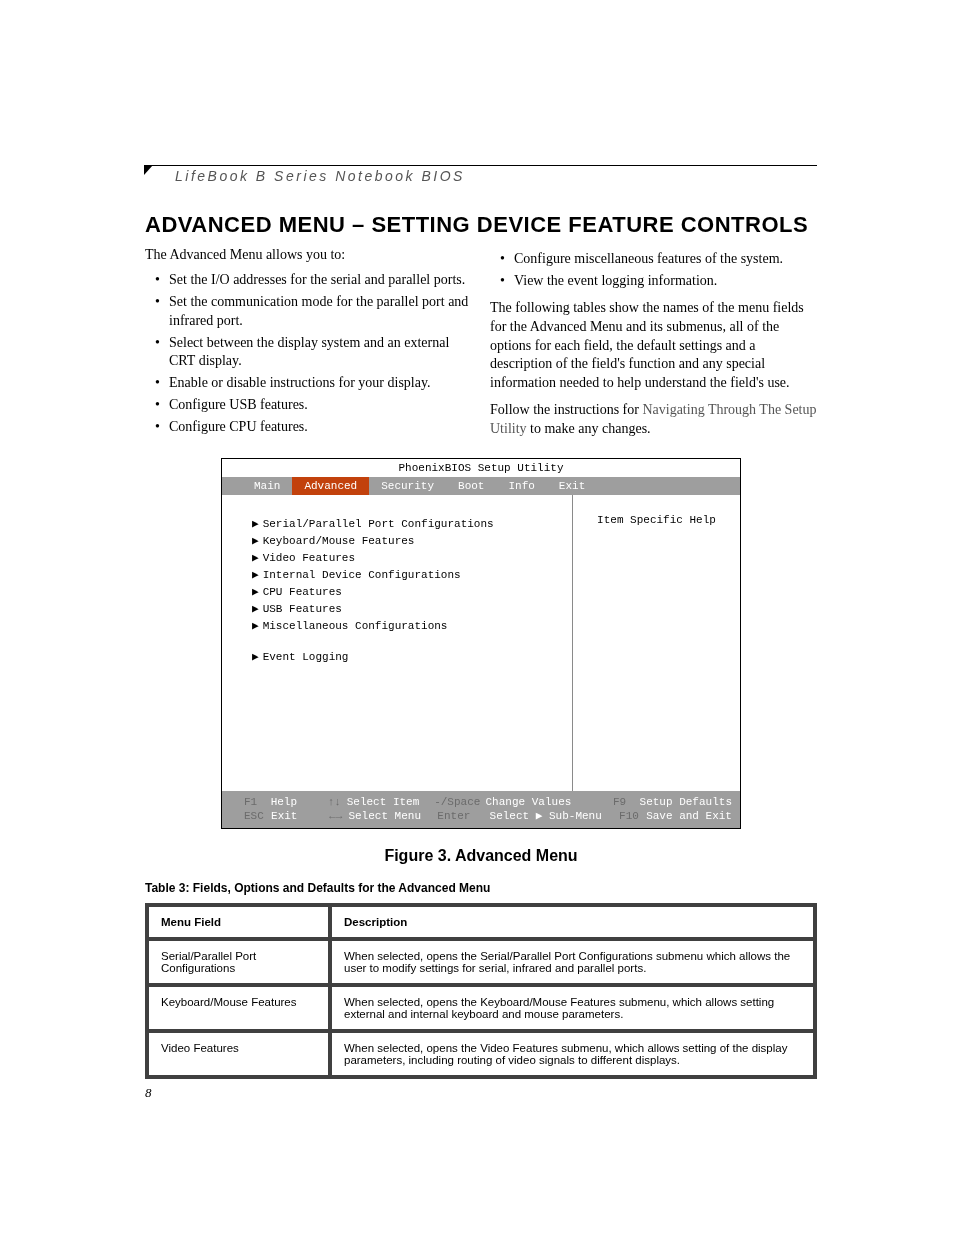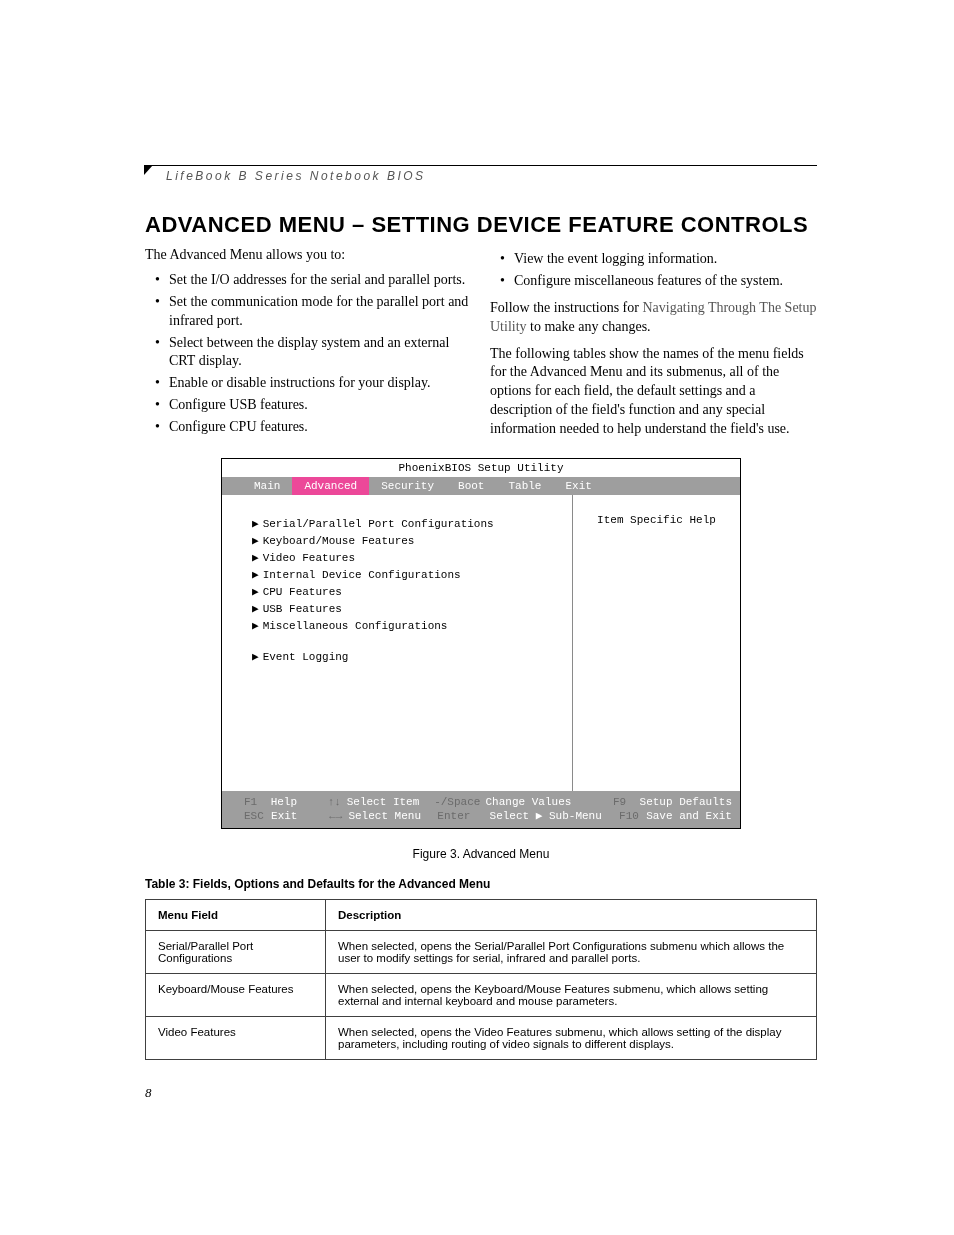--- a/index.html
+++ b/index.html
@@ -28,24 +28,24 @@
     position: absolute;
     left: -1px;
     top: -1px;
     width: 0;
     height: 0;
     border-top: 10px solid #000;
     border-right: 9px solid transparent;
   }
   .running-head .rh-text {
     font-family: Verdana, Geneva, sans-serif;
-    font-size: 12px;
+    font-size: 14px;
     letter-spacing: 2.5px;
     color: #555;
-    margin-left: 21px;
+    margin-left: 30px;
     padding-top: 2px;
     font-style: italic;
   }
   h1.title {
     font-family: 'Segoe UI Semibold', 'Arial', sans-serif;
     font-weight: 600;
     font-size: 22px;
     letter-spacing: 0.5px;
     margin: 0 0 8px 0;
   }
@@ -81,21 +81,21 @@
   .bios {
     border: 1px solid #000;
     font-family: 'Courier New', monospace;
     font-size: 11px;
     line-height: 14px;
     background: #fff;
   }
   .bios-title { text-align: center; padding: 2px 0; }
   .bios-tabs { display: flex; background: #9e9e9e; color: #fff; align-items: flex-end; }
   .bios-tab { padding: 2px 12px; }
-  .bios-tab.selected { background: #ec4899; }
+  .bios-tab.selected { background: #c2410c; }
   .bios-body { display: flex; height: 296px; }
   .bios-list {
     width: 320px;
     padding: 22px 0 0 30px;
     border-right: 1px solid #8a8a8a;
   }
   .bios-item { margin: 0 0 3px 0; }
   .bios-item .tri {
     display: inline-block;
     margin-right: 4px;
@@ -104,38 +104,38 @@
   .bios-help { flex: 1; padding: 18px 14px 16px 14px; }
   .bios-help-title { text-align: center; margin-bottom: 18px; }
   .bios-footer { background: #9e9e9e; color: #fff; padding: 4px 8px 5px 8px; }
   .bf-row { display: flex; margin-left: 14px; }
   .bf-row > span { white-space: pre; }
   .lp { color: #6b6b6b; }
 
   .fig-caption {
     text-align: center;
     font-family: Verdana, Geneva, sans-serif;
-    font-size: 12px;
-    font-weight: normal;
+    font-size: 16px;
+    font-weight: bold;
     margin: 18px 0 16px 0;
   }
   .table-title {
     font-family: Verdana, Geneva, sans-serif;
     font-size: 12px;
     font-weight: bold;
     margin: 0 0 8px 0;
   }
   table.desc {
     width: 100%;
     border-collapse: collapse;
     font-family: Verdana, Geneva, sans-serif;
     font-size: 11.5px;
   }
   table.desc th, table.desc td {
-    border: 1px solid #404040;
+    border: 4px solid #404040;
     text-align: left;
     vertical-align: top;
     padding: 9px 12px;
   }
   table.desc th { font-weight: bold; }
   table.desc th.c1, table.desc td.c1 { width: 155px; }
   .page-num {
     position: absolute;
     left: 145px;
     top: 1085px;
@@ -162,39 +162,39 @@
         <li>Set the I/O addresses for the serial and parallel ports.</li>
         <li>Set the communication mode for the parallel port and infrared port.</li>
         <li>Select between the display system and an external CRT display.</li>
         <li>Enable or disable instructions for your display.</li>
         <li>Configure USB features.</li>
         <li>Configure CPU features.</li>
       </ul>
     </div>
     <div class="col">
       <ul class="bullets">
+        <li>Configure miscellaneous features of the system.</li>
         <li>View the event logging information.</li>
-        <li>Configure miscellaneous features of the system.</li>
       </ul>
+      <p class="para">The following tables show the names of the menu fields for the Advanced Menu and its submenus, all of the options for each field, the default settings and a description of the field's function and any special information needed to help understand the field's use.</p>
       <p class="para">
         <span>Follow the instructions for </span><span class="link">Navigating Through The Setup Utility</span><span> to make any changes.</span>
       </p>
-      <p class="para">The following tables show the names of the menu fields for the Advanced Menu and its submenus, all of the options for each field, the default settings and a description of the field's function and any special information needed to help understand the field's use.</p>
     </div>
   </div>
 
   <div class="bios-wrap">
     <div class="bios">
       <div class="bios-title">PhoenixBIOS Setup Utility</div>
       <div class="bios-tabs">
         <div class="bios-tab" style="margin-left:20px">Main</div>
         <div class="bios-tab selected">Advanced</div>
         <div class="bios-tab">Security</div>
         <div class="bios-tab">Boot</div>
-        <div class="bios-tab">Table</div>
+        <div class="bios-tab">Info</div>
         <div class="bios-tab">Exit</div>
       </div>
       <div class="bios-body">
         <div class="bios-list">
           <div class="bios-item"><span class="tri">▶</span><span>Serial/Parallel Port Configurations</span></div>
           <div class="bios-item"><span class="tri">▶</span><span>Keyboard/Mouse Features</span></div>
           <div class="bios-item"><span class="tri">▶</span><span>Video Features</span></div>
           <div class="bios-item"><span class="tri">▶</span><span>Internal Device Configurations</span></div>
           <div class="bios-item"><span class="tri">▶</span><span>CPU Features</span></div>
           <div class="bios-item"><span class="tri">▶</span><span>USB Features</span></div>

